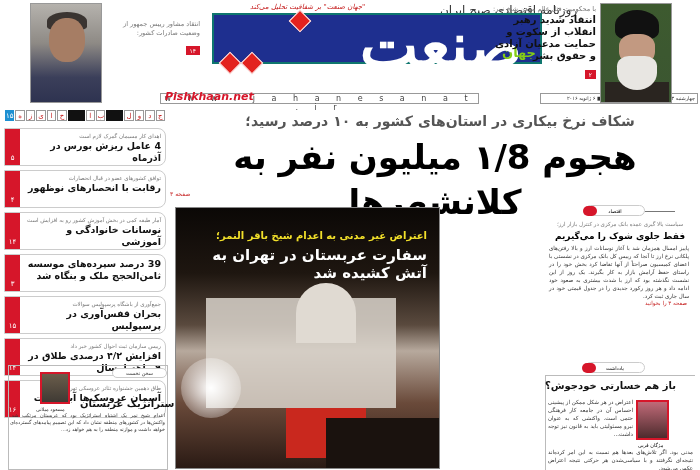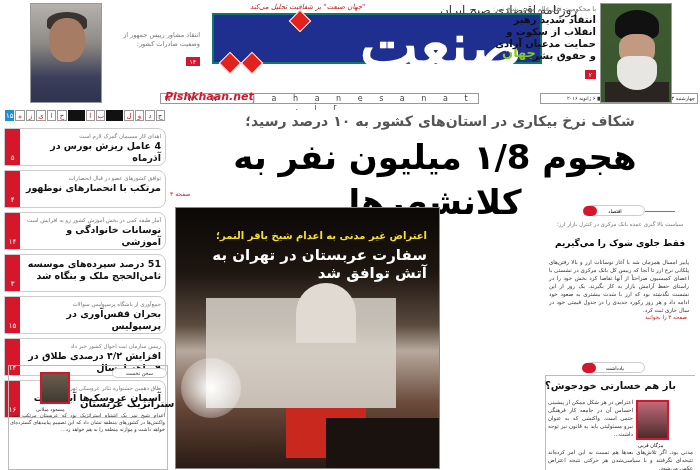--- a/index.html
+++ b/index.html
@@ -1,21 +1,21 @@
 <!DOCTYPE html>
 <html><head>
 <meta charset="utf-8">
 <style>
 *{box-sizing:border-box;margin:0;padding:0}
 body{width:700px;height:470px;background:#fff;font-family:"DejaVu Sans",sans-serif;overflow:hidden;position:relative;direction:rtl}
 .abs{position:absolute}
 .photo-left{left:30px;top:3px;width:72px;height:100px;background:linear-gradient(180deg,#b5b2ad 0%,#8e8a85 40%,#3b3f5a 75%,#2e3350 100%);border:1px solid #999}
 .photo-left .face{position:absolute;left:18px;top:14px;width:36px;height:44px;border-radius:45%;background:#a67d64}
 .photo-left .hair{position:absolute;left:16px;top:8px;width:40px;height:18px;border-radius:50% 50% 20% 20%;background:#3a3431}
-.left-teaser{left:105px;top:31px;width:95px;text-align:right}
+.left-teaser{left:105px;top:20px;width:95px;text-align:right}
 .kicker-sm{font-size:6.5px;color:#777;line-height:9px}
 .teaser-title{font-size:10px;font-weight:bold;color:#111;line-height:12px}
 .redtag{background:#d6162a;color:#fff;font-size:6px;padding:0 4px;height:9px;line-height:9px;display:inline-block}
 .masthead{left:212px;top:13px;width:330px;height:51px;background:#1e2f8f;border:2px solid #0f766e}
 .mast-title{position:absolute;right:18px;top:-6px;font-size:62px;font-weight:bold;color:#fff;font-family:"DejaVu Serif",serif;letter-spacing:-2px}
 .mast-sub{position:absolute;right:4px;bottom:2px;font-size:13px;color:#84cc16;font-weight:bold}
 .diamond{position:absolute;width:16px;height:16px;background:#e3221e;transform:rotate(45deg);border:1px solid #fff}
 .slogan{left:250px;top:3px;font-size:7px;color:#c41a1a;font-style:italic}
 .daily{left:440px;top:3px;font-size:12px;color:#333}
 .pishkhan{left:165px;top:90px;font-size:11px;font-weight:bold;color:#d6162a;font-style:italic;direction:ltr}
@@ -53,21 +53,21 @@
 .flash{position:absolute;left:5px;top:150px;width:60px;height:60px;border-radius:50%;background:radial-gradient(#fff,rgba(255,255,255,0))}
 .crowd{position:absolute;left:150px;top:210px;width:115px;height:52px;background:#1a120e}
 .photo-kicker{position:absolute;right:12px;top:22px;font-size:10px;font-weight:bold;color:#f2e02a}
 .photo-title{position:absolute;right:12px;top:38px;font-size:15px;font-weight:bold;color:#fff}
 .right-col{left:545px;top:205px;width:150px}
 .sec-tag{height:12px;position:relative;margin-bottom:3px}
 .sec-tag .pill{position:absolute;left:40px;top:0;width:60px;height:11px;border:1px solid #ccc;border-radius:6px;font-size:5px;text-align:center;line-height:10px;background:#fff}
 .sec-tag .ico{position:absolute;left:38px;top:1px;width:14px;height:10px;background:#d6162a;border-radius:6px}
 .sec-tag .line{position:absolute;left:100px;top:6px;width:30px;height:1px;background:#777}
 .r-kicker{font-size:5.5px;color:#777;text-align:center;line-height:8px;padding:0 8px}
-.r-title{font-size:9px;font-weight:bold;text-align:center;margin:10px 0}
+.r-title{font-size:9px;font-weight:bold;text-align:center;margin:3px 0}
 .r-body{font-size:5.5px;color:#333;line-height:8px;text-align:justify;padding:0 6px 0 4px}
 .r-more{font-size:5.5px;color:#c41a1a;padding-right:8px}
 .op-title{left:545px;top:380px;font-size:10px;font-weight:bold;color:#111}
 .op-photo{left:636px;top:400px;width:33px;height:40px;background:linear-gradient(#c06a78,#4d2b2d);border:2px solid #d6162a}
 .op-author{left:638px;top:442px;font-size:5px}
 .op-body{left:548px;top:398px;width:85px;font-size:5.5px;color:#333;line-height:8px;text-align:justify}
 .op-body2{left:548px;top:448px;width:145px;font-size:5.5px;color:#333;line-height:8px;text-align:justify}
 .op-box{left:545px;top:375px;width:150px;height:95px;border-left:1px solid #bbb;border-top:1px solid #bbb}
 </style>
 </head>
@@ -130,30 +130,30 @@
 
 <div class="abs left-col">
   <div class="left-item">
       <div class="num">۵</div>
       <div class="kick">اهدای کار مسیمان گمرک لازم است</div>
       <div class="ttl">4 عامل ریزش بورس در آذرماه</div>
     </div>
   <div class="left-item">
       <div class="num">۴</div>
       <div class="kick">توافق کشورهای عضو در قبال انحصارات</div>
-      <div class="ttl">مرتکب با انحصارهای نوظهور</div>
+      <div class="ttl">رقابت با انحصارهای نوظهور</div>
     </div>
   <div class="left-item">
       <div class="num">۱۴</div>
       <div class="kick">آمار طبقه کمی در بخش آموزش کشور رو به افزایش است</div>
       <div class="ttl">نوسانات خانوادگی و آموزشی</div>
     </div>
   <div class="left-item two">
       <div class="num">۳</div>
-      <div class="ttl">51 درصد سپرده‌های موسسه ثامن‌الحجج ملک و بنگاه شد</div>
+      <div class="ttl">39 درصد سپرده‌های موسسه ثامن‌الحجج ملک و بنگاه شد</div>
     </div>
   <div class="left-item">
       <div class="num">۱۵</div>
       <div class="kick">جمع‌آوری از باشگاه پرسپولیس سوالات</div>
       <div class="ttl">بحران قفس‌آوری در پرسپولیس</div>
     </div>
   <div class="left-item">
       <div class="num">۱۴</div>
       <div class="kick">رییس سازمان ثبت احوال کشور خبر داد</div>
       <div class="ttl">افزایش ۴/۲ درصدی طلاق در ۹ ماهه امسال</div>
@@ -172,21 +172,21 @@
 <div class="abs col-title">اشتباه استراتژیک عربستان</div>
 <div class="abs col-body">اعدام شیخ نمر یک اشتباه استراتژیک بود که عربستان مرتکب شد. واکنش‌ها در کشورهای منطقه نشان داد که این تصمیم پیامدهای گسترده‌ای خواهد داشت و موازنه منطقه را به هم خواهد زد...</div>
 
 <div class="abs main-photo">
   <div class="building"></div>
   <div class="arch"></div>
   <div class="flash"></div>
   <div class="fire"></div>
   <div class="crowd"></div>
   <div class="photo-kicker">اعتراض غیر مدنی به اعدام شیخ باقر النمر؛</div>
-  <div class="photo-title">سفارت عربستان در تهران به آتش توافق شد</div>
+  <div class="photo-title">سفارت عربستان در تهران به آتش کشیده شد</div>
 </div>
 
 <div class="abs right-col">
   <div class="sec-tag">
       <div class="line"></div>
       <div class="pill">اقتصاد</div>
       <div class="ico"></div>
     </div>
   <div class="r-kicker">سیاست یالا گیری عمده بانک مرکزی در کنترل بازار ارز؛</div>
   <div class="r-title">فقط جلوی شوک را می‌گیریم</div>

